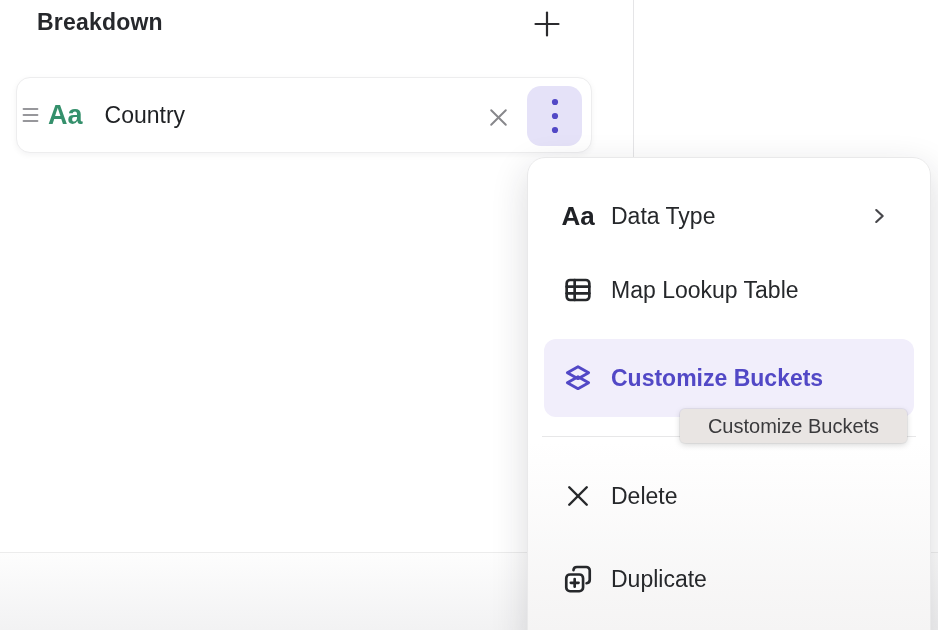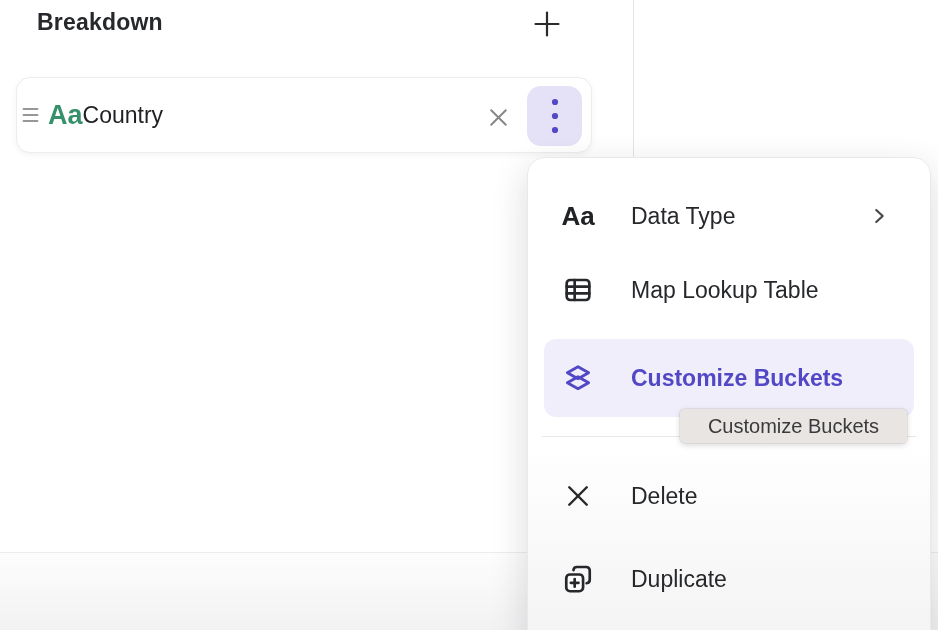--- a/index.html
+++ b/index.html
@@ -25,21 +25,21 @@
     color:#2b2b2e; background:transparent; border:none; cursor:pointer;
   }
   .field-card {
     position:absolute; left:16px; top:77px; width:576px; height:76px; z-index:3;
     background:#ffffff; border:1px solid #ededee; border-radius:14px;
     box-shadow:0 2px 6px rgba(25,25,35,.05);
     display:flex; align-items:center;
   }
   .drag-handle { margin-left:5px; display:flex; color:#97979b; cursor:grab; }
   .type-glyph { margin-left:9px; font-size:27px; font-weight:700; color:#35906c; line-height:1; }
-  .field-name { font-size:23px; font-weight:500; color:#1f2124; }
+  .field-name { margin-left:22px; font-size:23px; font-weight:500; color:#1f2124; }
   .card-x-btn {
     position:absolute; right:75px; top:21px; width:36px; height:36px;
     display:flex; align-items:center; justify-content:center;
     color:#87878b; background:transparent; border:none; cursor:pointer;
   }
   .dots-btn {
     position:absolute; right:9px; top:8px; width:55px; height:60px;
     background:#e5e2f8; border:none; border-radius:14px; cursor:pointer;
     display:flex; align-items:center; justify-content:center; color:#5248c6;
   }
@@ -49,21 +49,21 @@
     border:1px solid #e9e9ea; border-radius:18px;
     box-shadow:0 12px 36px rgba(30,30,45,.16);
   }
   .menu-item {
     position:absolute; left:16px; right:16px; height:64px;
     display:flex; align-items:center; padding-left:17px;
     border-radius:12px; cursor:pointer;
   }
   .mi-icon { width:34px; display:flex; align-items:center; justify-content:center; color:#26282b; }
   .mi-glyph { font-size:26px; font-weight:700; color:#202226; line-height:1; }
-  .mi-label { margin-left:36px; font-size:23px; font-weight:500; color:#26282b; }
+  .mi-label { margin-left:16px; font-size:23px; font-weight:500; color:#26282b; }
   .mi-chevron { position:absolute; right:24px; display:flex; color:#47474b; }
   .menu-item.active { background:#f1eefb; height:78px; }
   .menu-item.active .mi-label { color:#5248c6; font-weight:700; }
   .menu-item.active .mi-icon { color:#5248c6; }
   .menu-divider { position:absolute; left:14px; right:14px; top:278px; height:1px; background:#e7e7e8; }
   .tooltip {
     position:absolute; left:680px; top:409px; width:227px; height:34px; z-index:6;
     background:#e9e5e3; border-radius:5px; color:#3a3a3c; font-size:20px;
     display:flex; align-items:center; justify-content:center;
     box-shadow:0 0 0 1px rgba(0,0,0,.05), 0 2px 6px rgba(0,0,0,.16);

